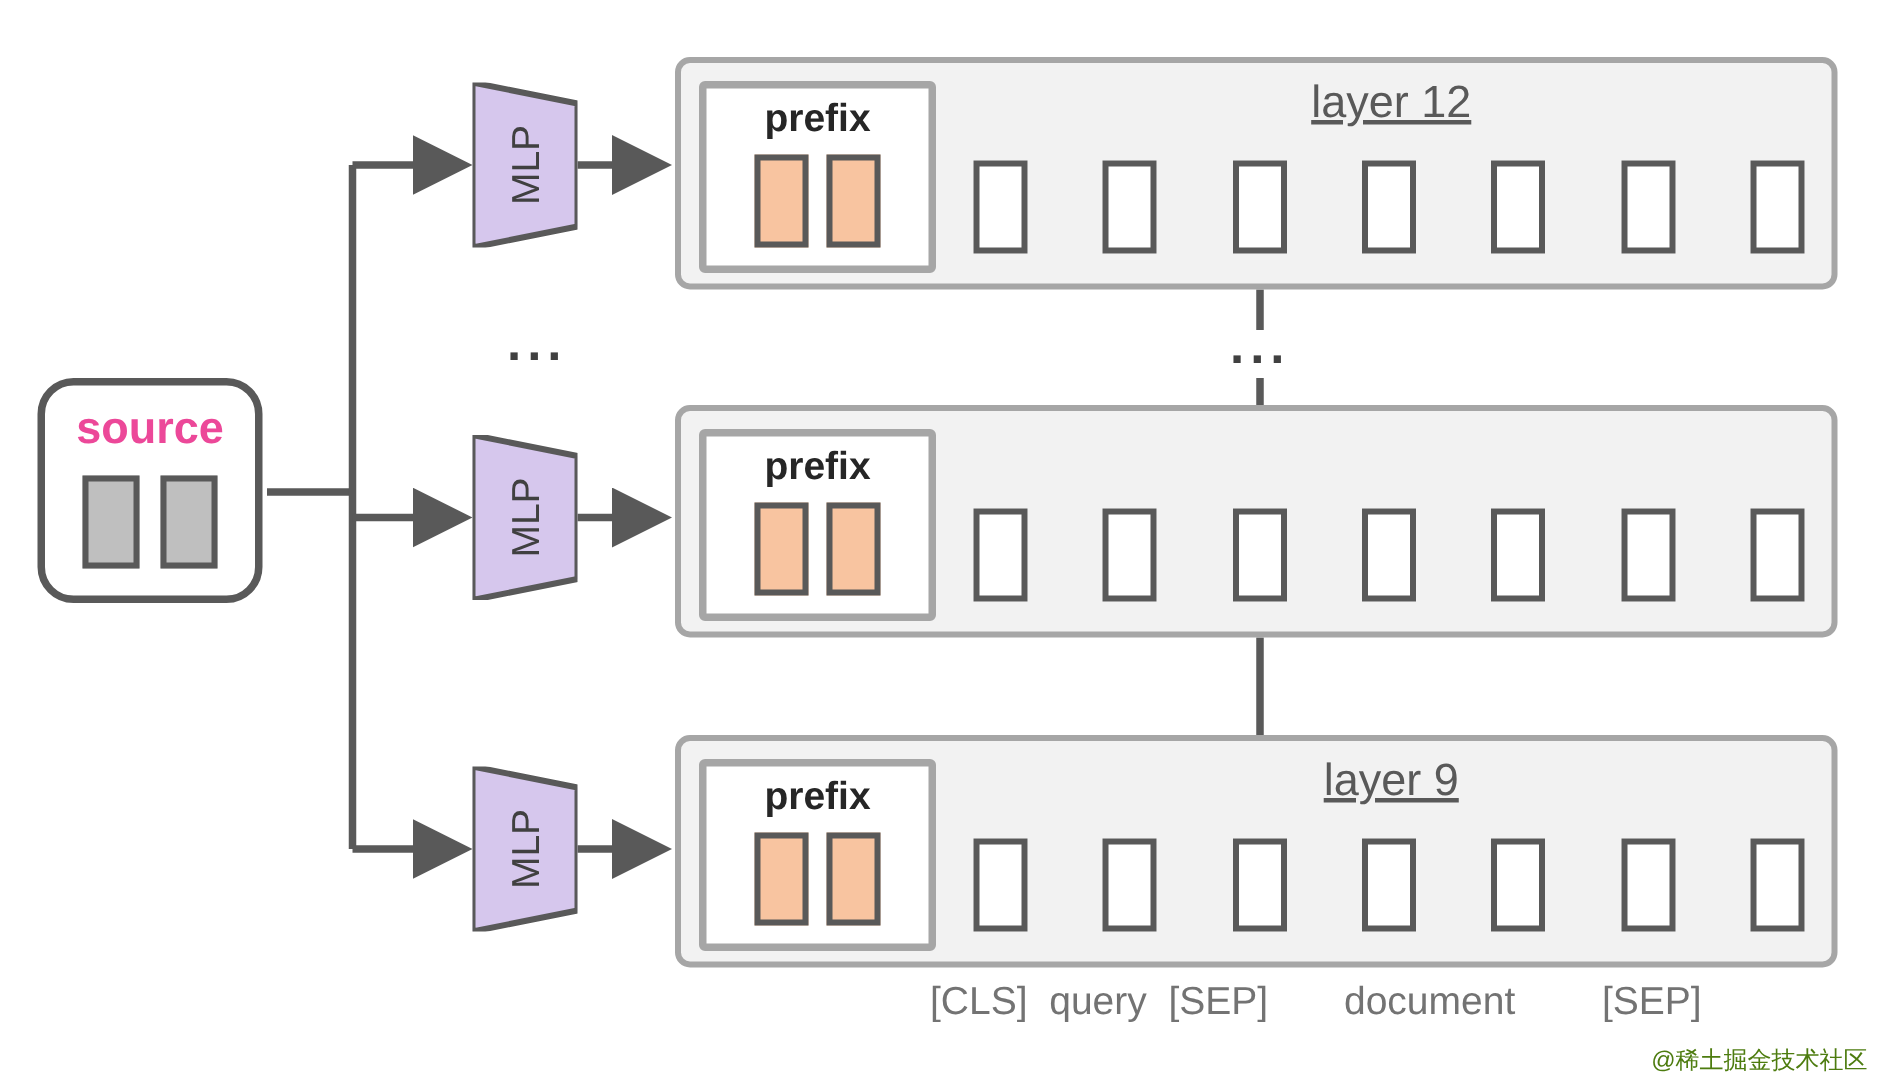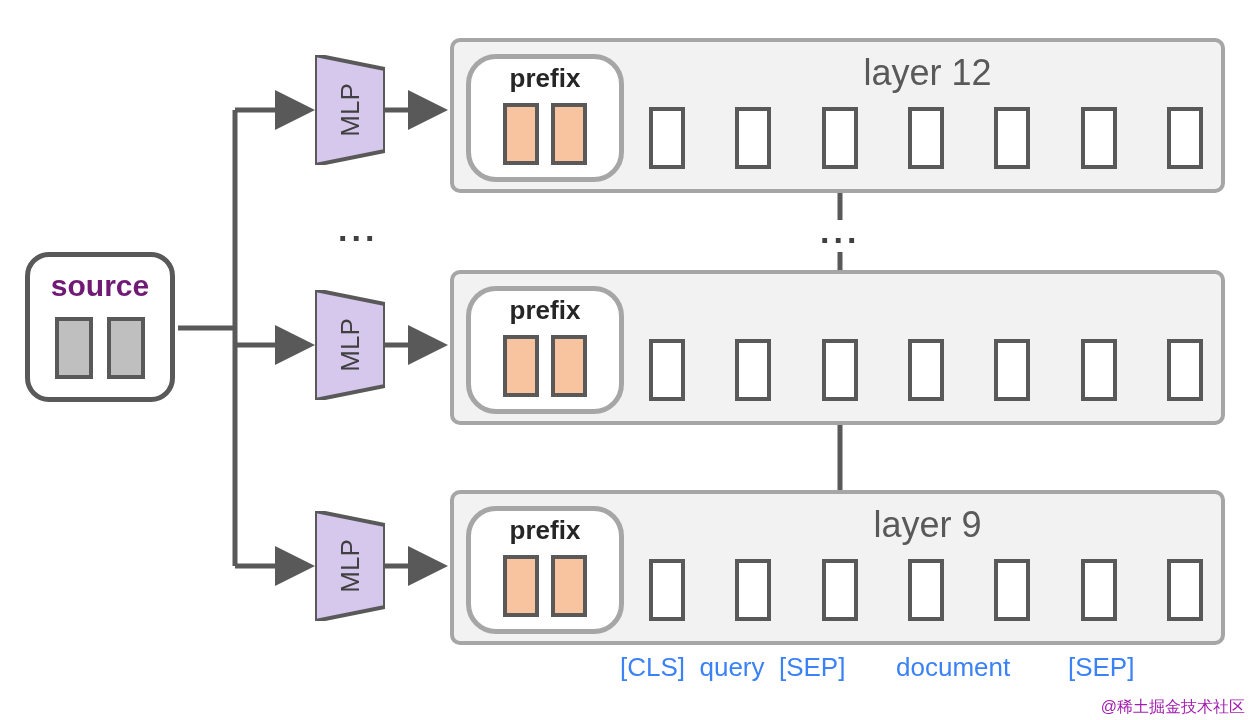--- a/index.html
+++ b/index.html
@@ -25,21 +25,21 @@
     border: 5px solid #595959;
     border-radius: 24px;
     background: #fff;
   }
   .source-label {
     position: absolute;
     left: 0; right: 0; top: 12px;
     text-align: center;
     font-weight: 700;
     font-size: 30px;
-    color: #701a75;
+    color: #ec4899;
   }
   .source-cells {
     position: absolute;
     left: 0; right: 0;
     bottom: 18px;
     display: flex;
     justify-content: center;
     gap: 14px;
   }
   .grey-cell {
@@ -67,30 +67,31 @@
     position: absolute;
     width: 775px; height: 155px;
     background: #f2f2f2;
     border: 4px solid #a6a6a6;
     border-radius: 10px;
   }
   .layer-title {
     position: absolute;
     left: 200px; right: 20px; top: 10px;
     text-align: center;
-    font-size: 36px;
+    font-size: 30px;
     color: #595959;
+    text-decoration: underline;
   }
   .prefix-box {
     position: absolute;
     left: 12px; top: 12px;
     width: 158px; height: 128px;
     background: #fff;
     border: 5px solid #a6a6a6;
-    border-radius: 30px;
+    border-radius: 4px;
   }
   .prefix-label {
     position: absolute;
     left: 0; right: 0; top: 4px;
     text-align: center;
     font-size: 26px;
     font-weight: 700;
     color: #262626;
   }
   .prefix-cells {
@@ -122,29 +123,29 @@
     font-size: 34px;
     font-weight: 700;
     color: #404040;
     letter-spacing: 4px;
   }
   
   .footer-labels {
     position: absolute;
     left: 620px; top: 652px;
     font-size: 26px;
-    color: #3b82f6;
+    color: #737373;
     white-space: pre;
   }
   
   .watermark {
     position: absolute;
     right: 8px; bottom: 2px;
     font-size: 16px;
-    color: #a21caf;
+    color: #4d7c0f;
   }
   
   svg.wires {
     position: absolute;
     left: 0; top: 0;
     width: 1253px; height: 720px;
     pointer-events: none;
   }
 </style>
 </head>

